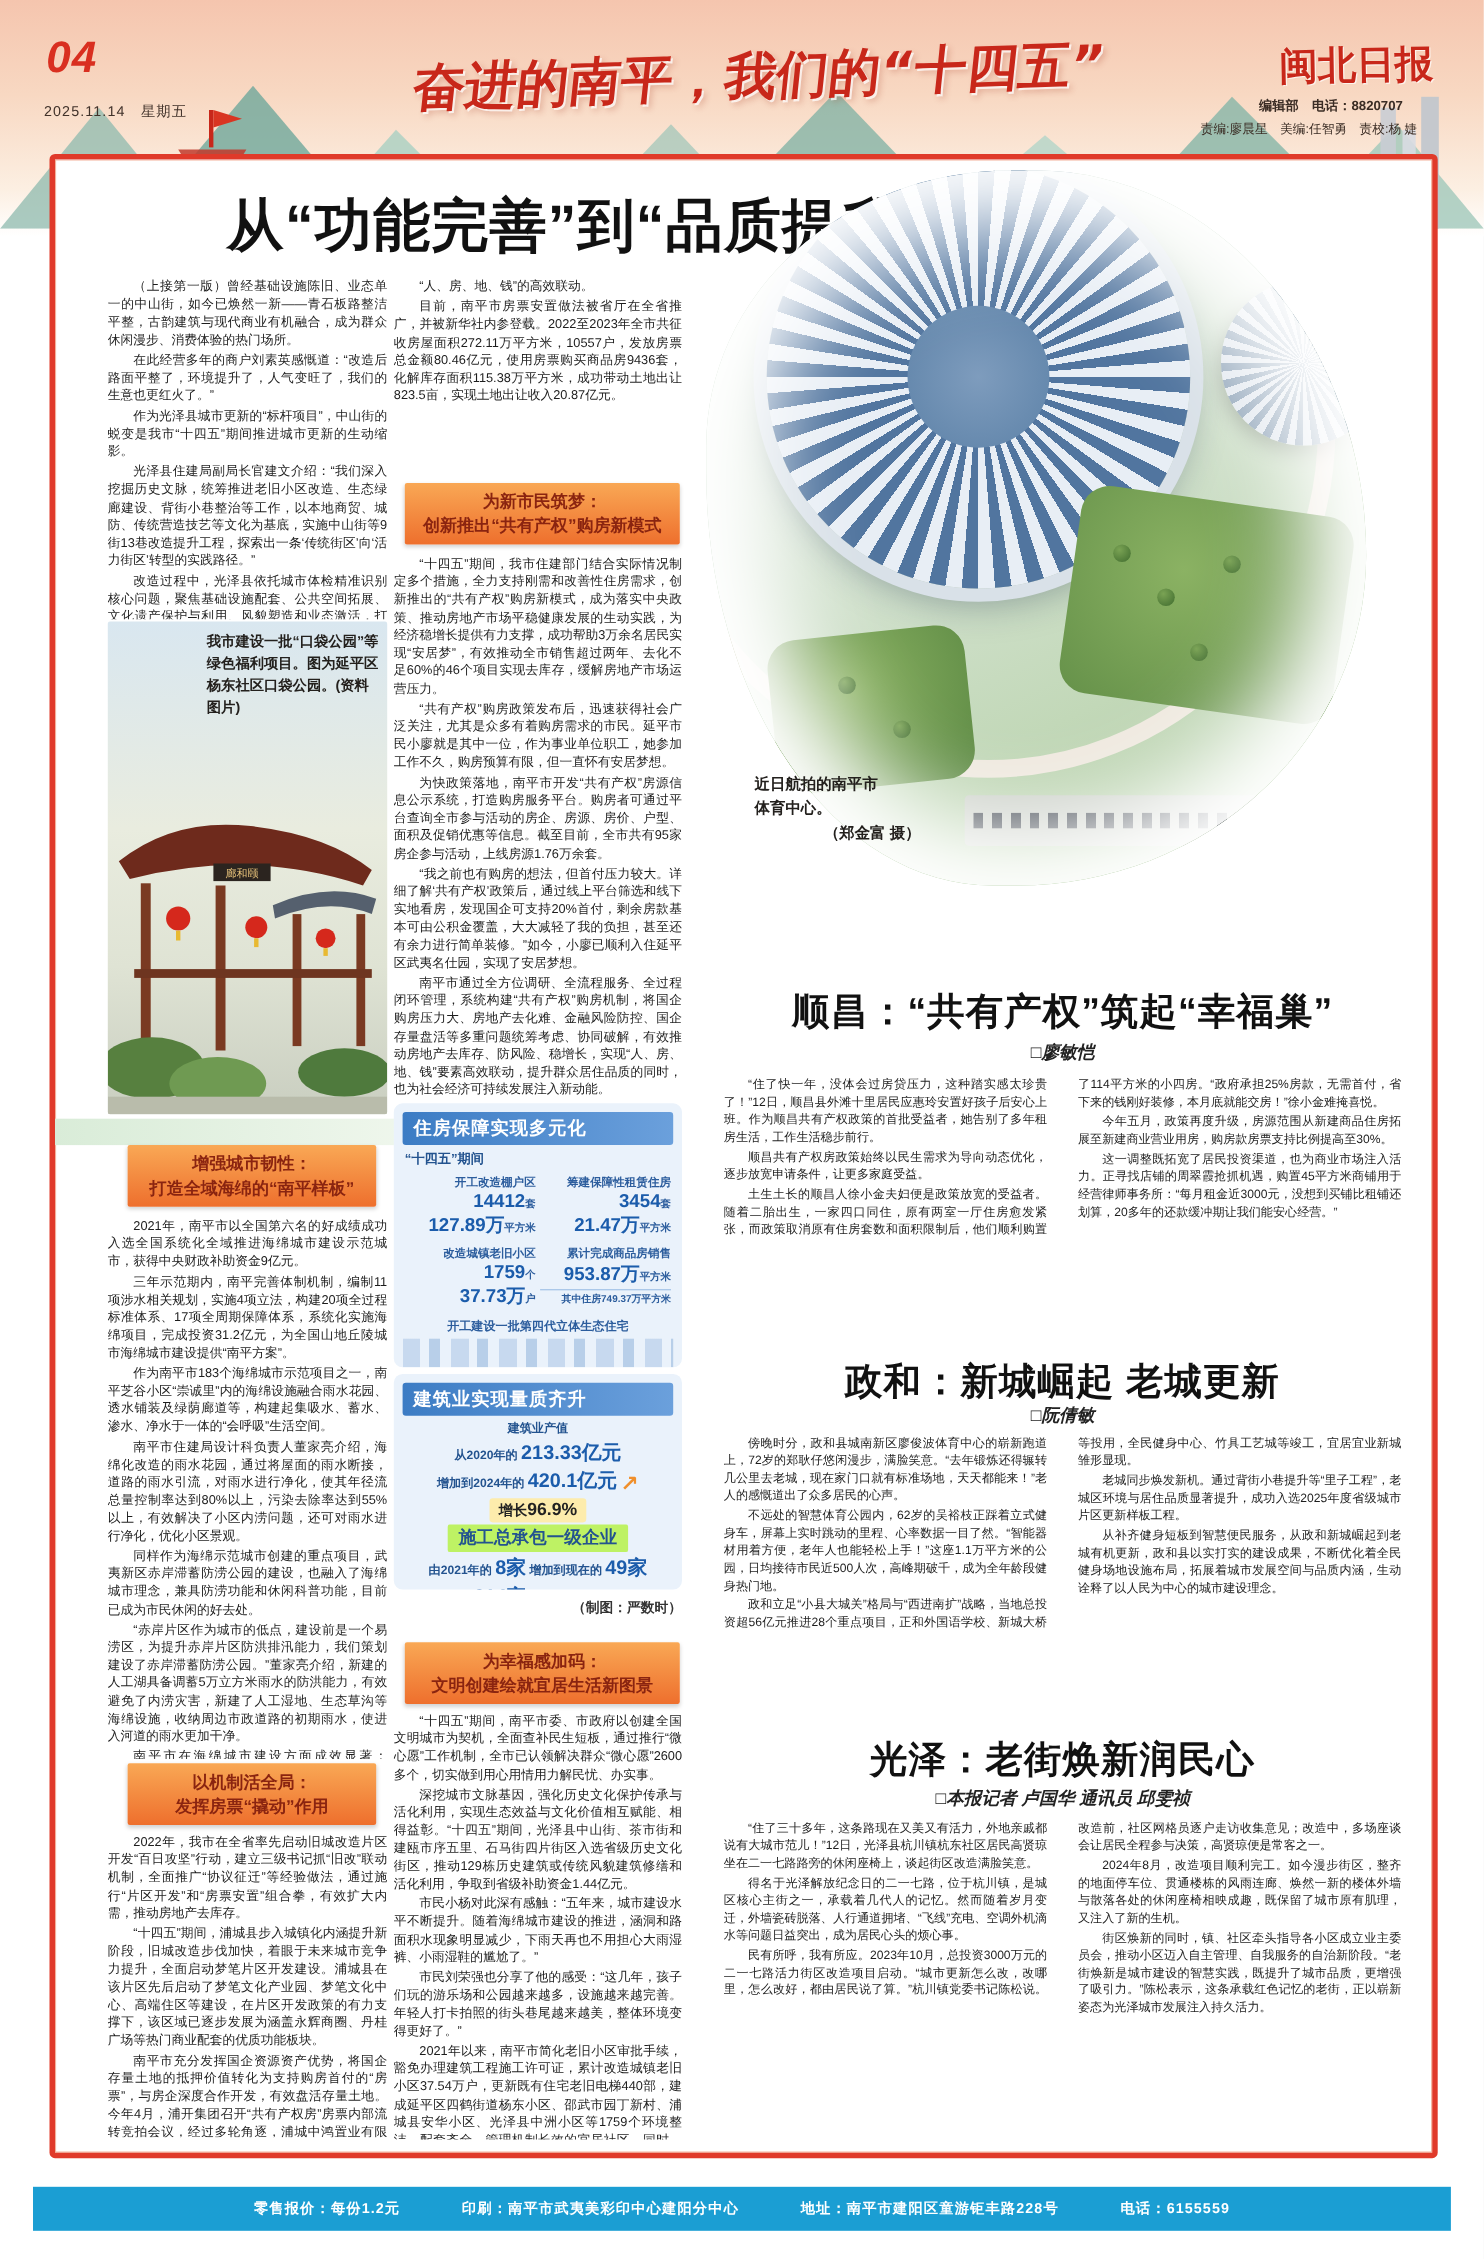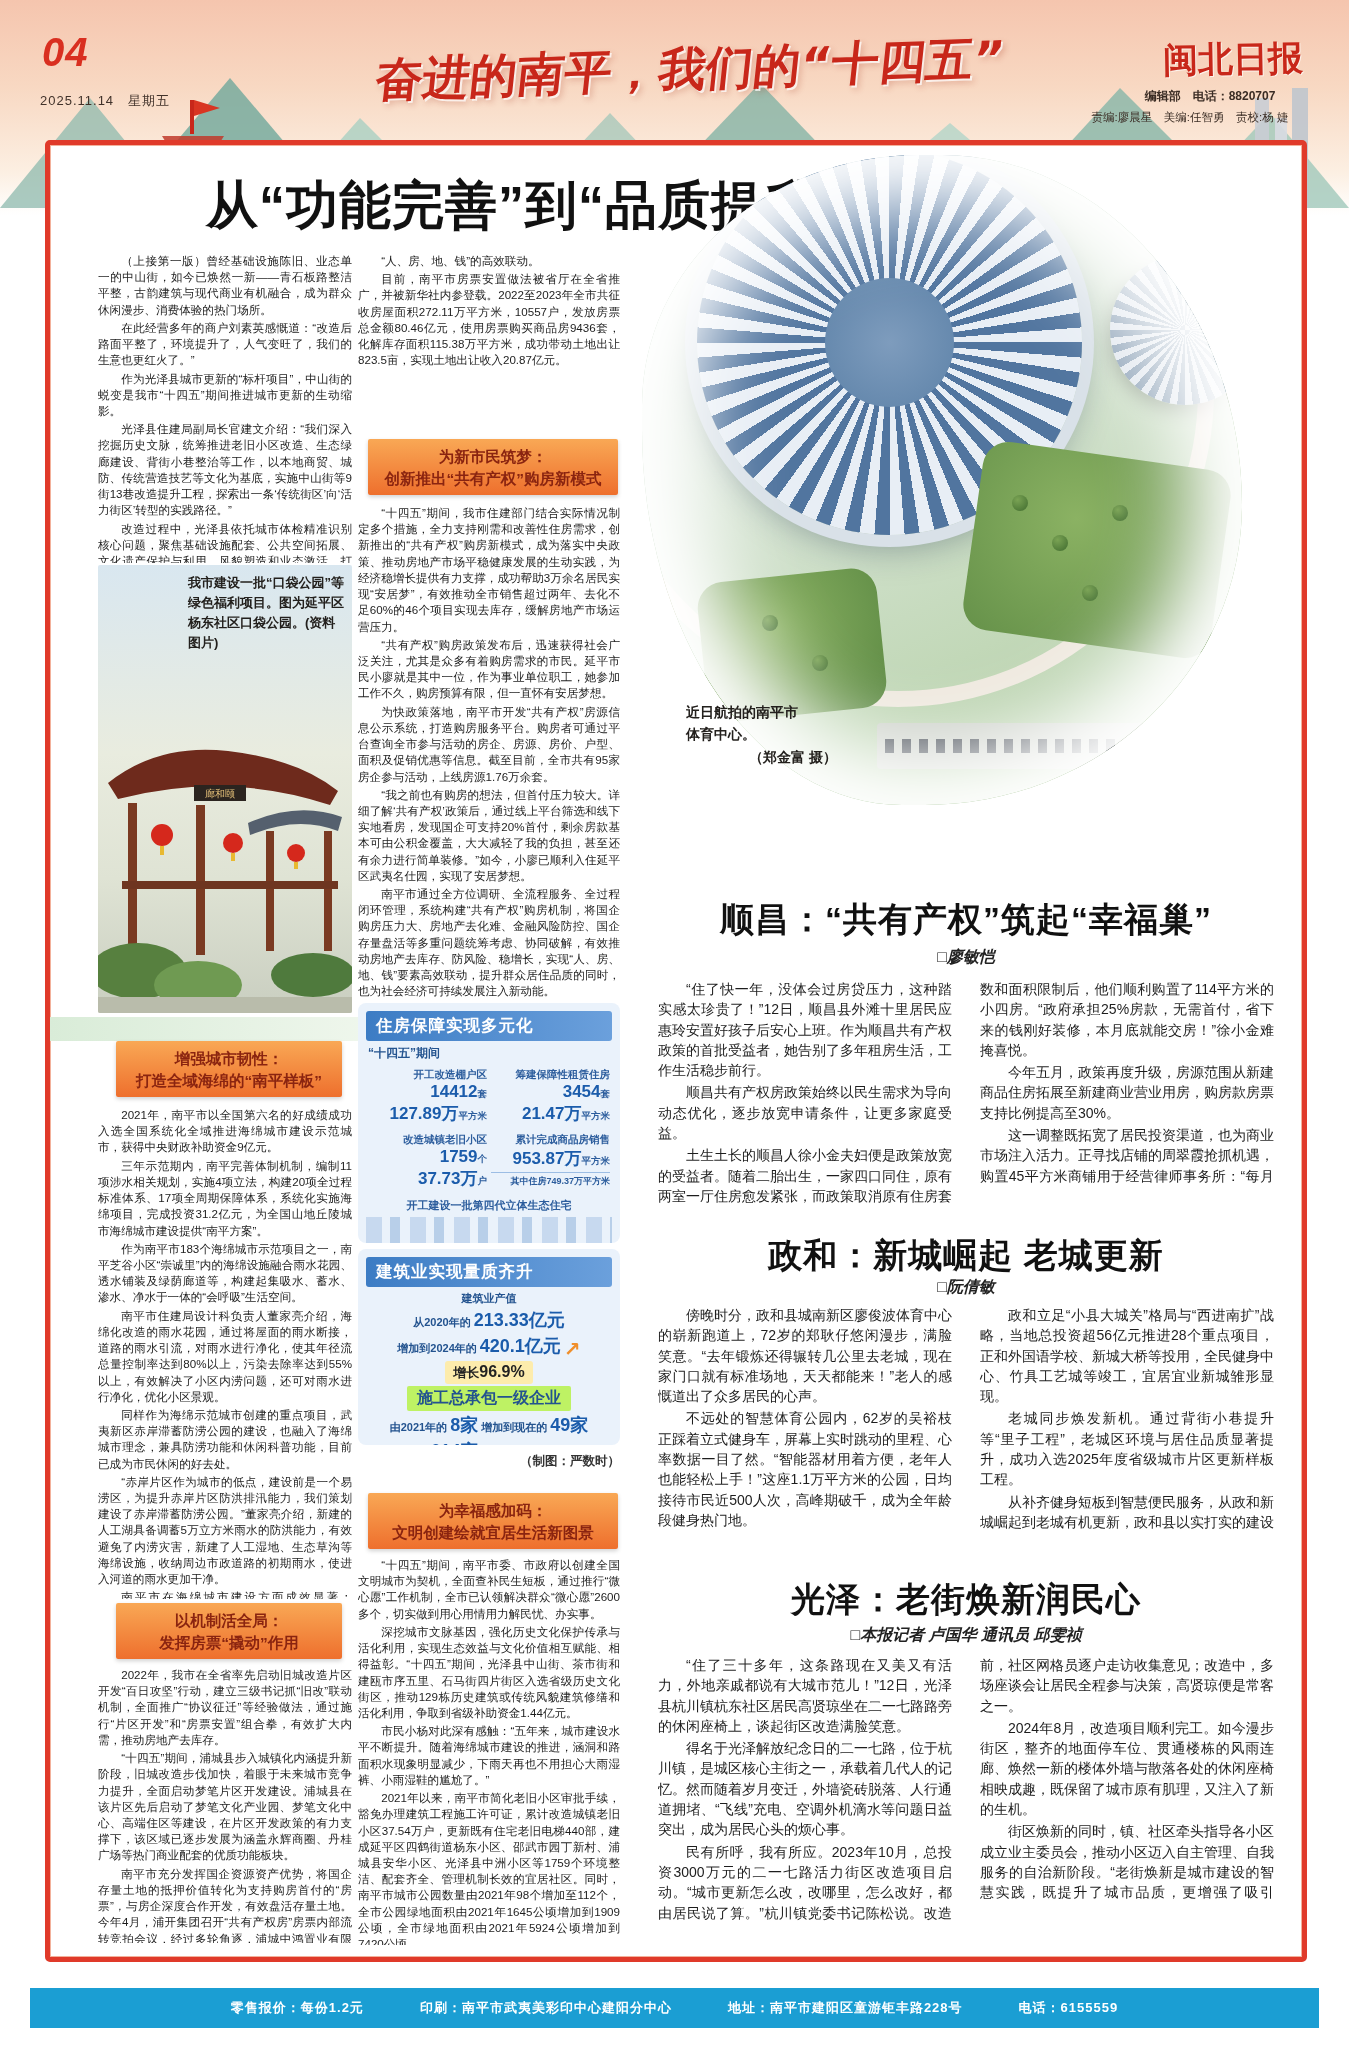--- a/index.html
+++ b/index.html
@@ -81,21 +81,21 @@
   .tree{position:absolute;width:16px;height:16px;border-radius:50%;background:radial-gradient(circle at 35% 30%,#7aa354,#3f6b2e);}
   .lot{position:absolute;left:235px;top:568px;width:340px;height:46px;background:#ccd1c9;border-radius:4px;}
   .lot::before{content:"";position:absolute;left:8px;top:16px;right:8px;height:14px;
         background:repeating-linear-gradient(90deg,#394049 0 9px,#ccd1c9 9px 17px);}
   .cap2{position:absolute;left:636px;top:556px;width:225px;font-size:14px;font-weight:bold;color:#23201d;line-height:1.6;}
   .cap2 div:nth-child(3){padding-left:4.5em;}
   
   .atitle{position:absolute;left:584px;width:664px;text-align:center;font-size:34px;font-weight:900;color:#111;letter-spacing:1px;white-space:nowrap;}
   .byline{position:absolute;left:584px;width:664px;text-align:center;font-size:16px;color:#222;font-weight:bold;font-style:italic;}
   .twocol{position:absolute;left:608px;width:616px;column-count:2;column-gap:28px;
-          font-size:14px;line-height:1.45;text-align:justify;overflow:hidden;color:#1d1d1d;}
+          font-size:11px;line-height:1.45;text-align:justify;overflow:hidden;color:#1d1d1d;}
   .twocol p{margin:0 0 2px;text-indent:2em;}
   
   .footer{position:absolute;left:30px;top:1988px;width:1289px;height:40px;background:#1b9ed3;
           display:flex;align-items:center;justify-content:center;gap:56px;}
   .footer span{color:#fff;font-size:13px;font-weight:bold;letter-spacing:1px;}
 </style>
 </head>
 <body>
 
 <div class="page">
@@ -266,20 +266,21 @@
     <div class="credit" style="top:1308px;">（制图：严数时）</div>
 
     <div class="ribbon" style="left:318px;top:1348px;width:242px;">
       <div>为幸福感加码：</div>
       <div>文明创建绘就宜居生活新图景</div>
     </div>
     <div class="colblock c2" style="top:1412px;height:388px;">
         <p>“十四五”期间，南平市委、市政府以创建全国文明城市为契机，全面查补民生短板，通过推行“微心愿”工作机制，全市已认领解决群众“微心愿”2600多个，切实做到用心用情用力解民忧、办实事。</p>
         <p>深挖城市文脉基因，强化历史文化保护传承与活化利用，实现生态效益与文化价值相互赋能、相得益彰。“十四五”期间，光泽县中山街、茶市街和建瓯市序五里、石马街四片街区入选省级历史文化街区，推动129栋历史建筑或传统风貌建筑修缮和活化利用，争取到省级补助资金1.44亿元。</p>
         <p>市民小杨对此深有感触：“五年来，城市建设水平不断提升。随着海绵城市建设的推进，涵洞和路面积水现象明显减少，下雨天再也不用担心大雨湿裤、小雨湿鞋的尴尬了。”</p>
+        <p>市民刘荣强也分享了他的感受：“这几年，孩子们玩的游乐场和公园越来越多，设施越来越完善。年轻人打卡拍照的街头巷尾越来越美，整体环境变得更好了。”</p>
         <p>2021年以来，南平市简化老旧小区审批手续，豁免办理建筑工程施工许可证，累计改造城镇老旧小区37.54万户，更新既有住宅老旧电梯440部，建成延平区四鹤街道杨东小区、邵武市园丁新村、浦城县安华小区、光泽县中洲小区等1759个环境整洁、配套齐全、管理机制长效的宜居社区。同时，南平市城市公园数量由2021年98个增加至112个，全市公园绿地面积由2021年1645公顷增加到1909公顷，全市绿地面积由2021年5924公顷增加到7420公顷……</p>
       </div>
 
     <div class="photo2">
       <div class="road1"></div>
       <div class="stadium"></div>
       <div class="venue2"></div>
       <div class="lawn" style="left:330px;top:300px;width:250px;height:190px;transform:rotate(8deg);"></div>
       <div class="lawn" style="left:60px;top:420px;width:180px;height:140px;transform:rotate(-6deg);"></div>
       <div class="tree" style="left:370px;top:340px;"></div>

